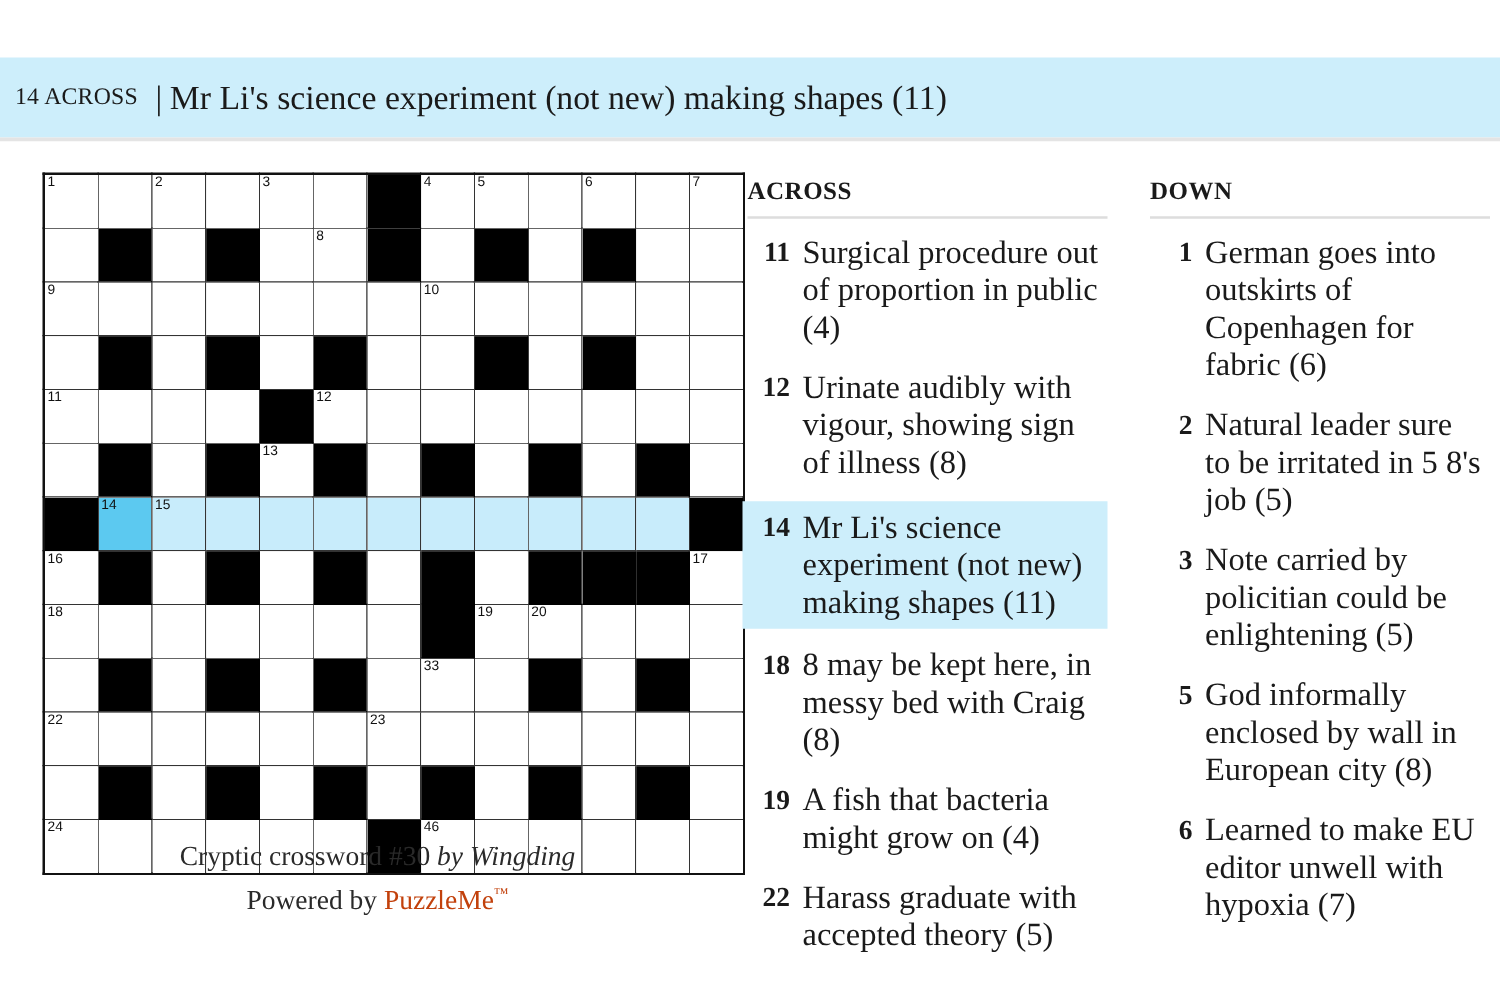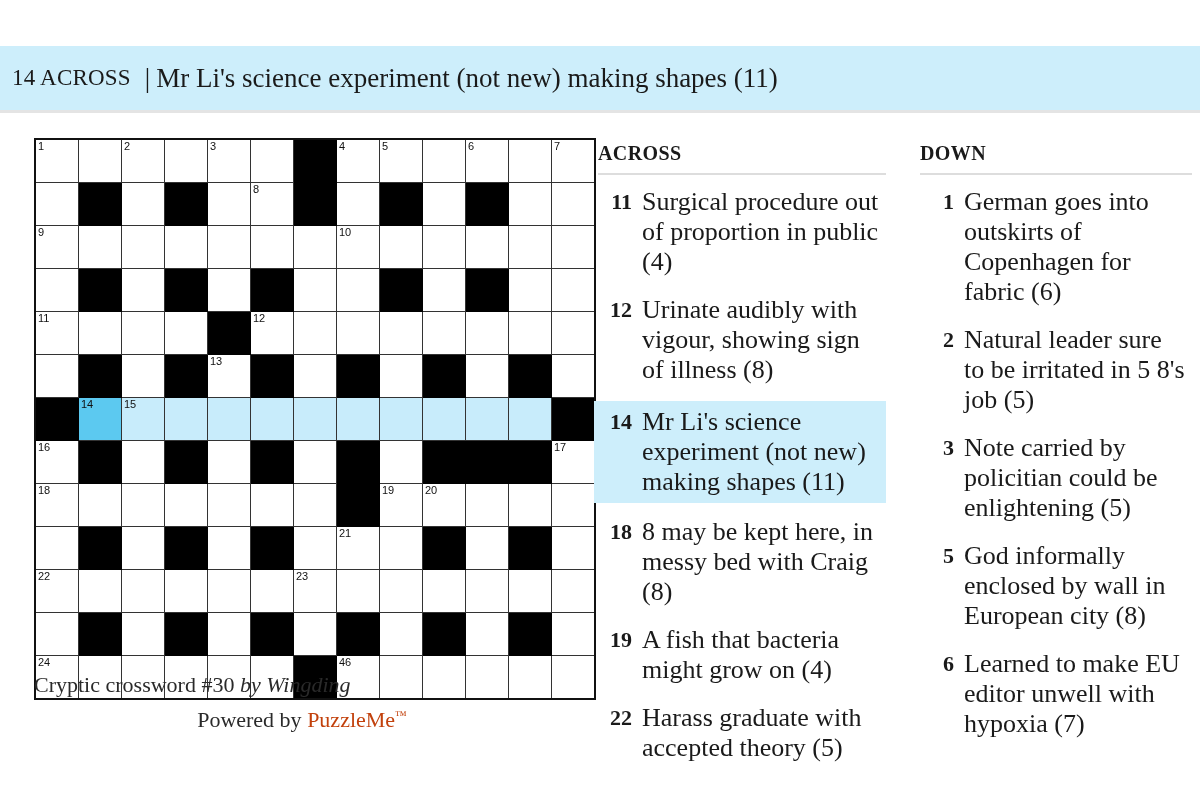--- a/index.html
+++ b/index.html
@@ -26,21 +26,21 @@
     top: 46px;
     width: 1200px;
     height: 64px;
     background: #cdeefb;
     display: flex;
     align-items: center;
     box-sizing: border-box;
     padding-left: 12px;
   }
   .banner-number {
-    font-size: 23px;
+    font-size: 19px;
     color: #1a1a1a;
     letter-spacing: 0.2px;
     white-space: nowrap;
   }
   .banner-sep {
     font-size: 27px;
     color: #1a1a1a;
     margin: 0 6px 0 14px;
   }
   .banner-clue {
@@ -94,20 +94,21 @@
     line-height: 12px;
     font-family: "Liberation Sans", sans-serif;
     color: #111111;
   }
 
   .grid-caption {
     position: absolute;
     left: 34px;
     top: 672px;
     width: 536px;
+    text-align: center;
     font-size: 22px;
     color: #2a2a2a;
   }
   .grid-caption .byline { font-style: italic; }
   .grid-powered {
     position: absolute;
     left: 34px;
     top: 707px;
     width: 536px;
     text-align: center;
@@ -363,21 +364,21 @@
           </tr>
           <tr>
             <td></td>
             <td class="block"></td>
             <td></td>
             <td class="block"></td>
             <td></td>
             <td class="block"></td>
             <td></td>
             <td>
-              <span class="num">21</span>
+              <span class="num">33</span>
             </td>
             <td></td>
             <td class="block"></td>
             <td></td>
             <td class="block"></td>
             <td></td>
           </tr>
           <tr>
             <td>
               <span class="num">22</span>

